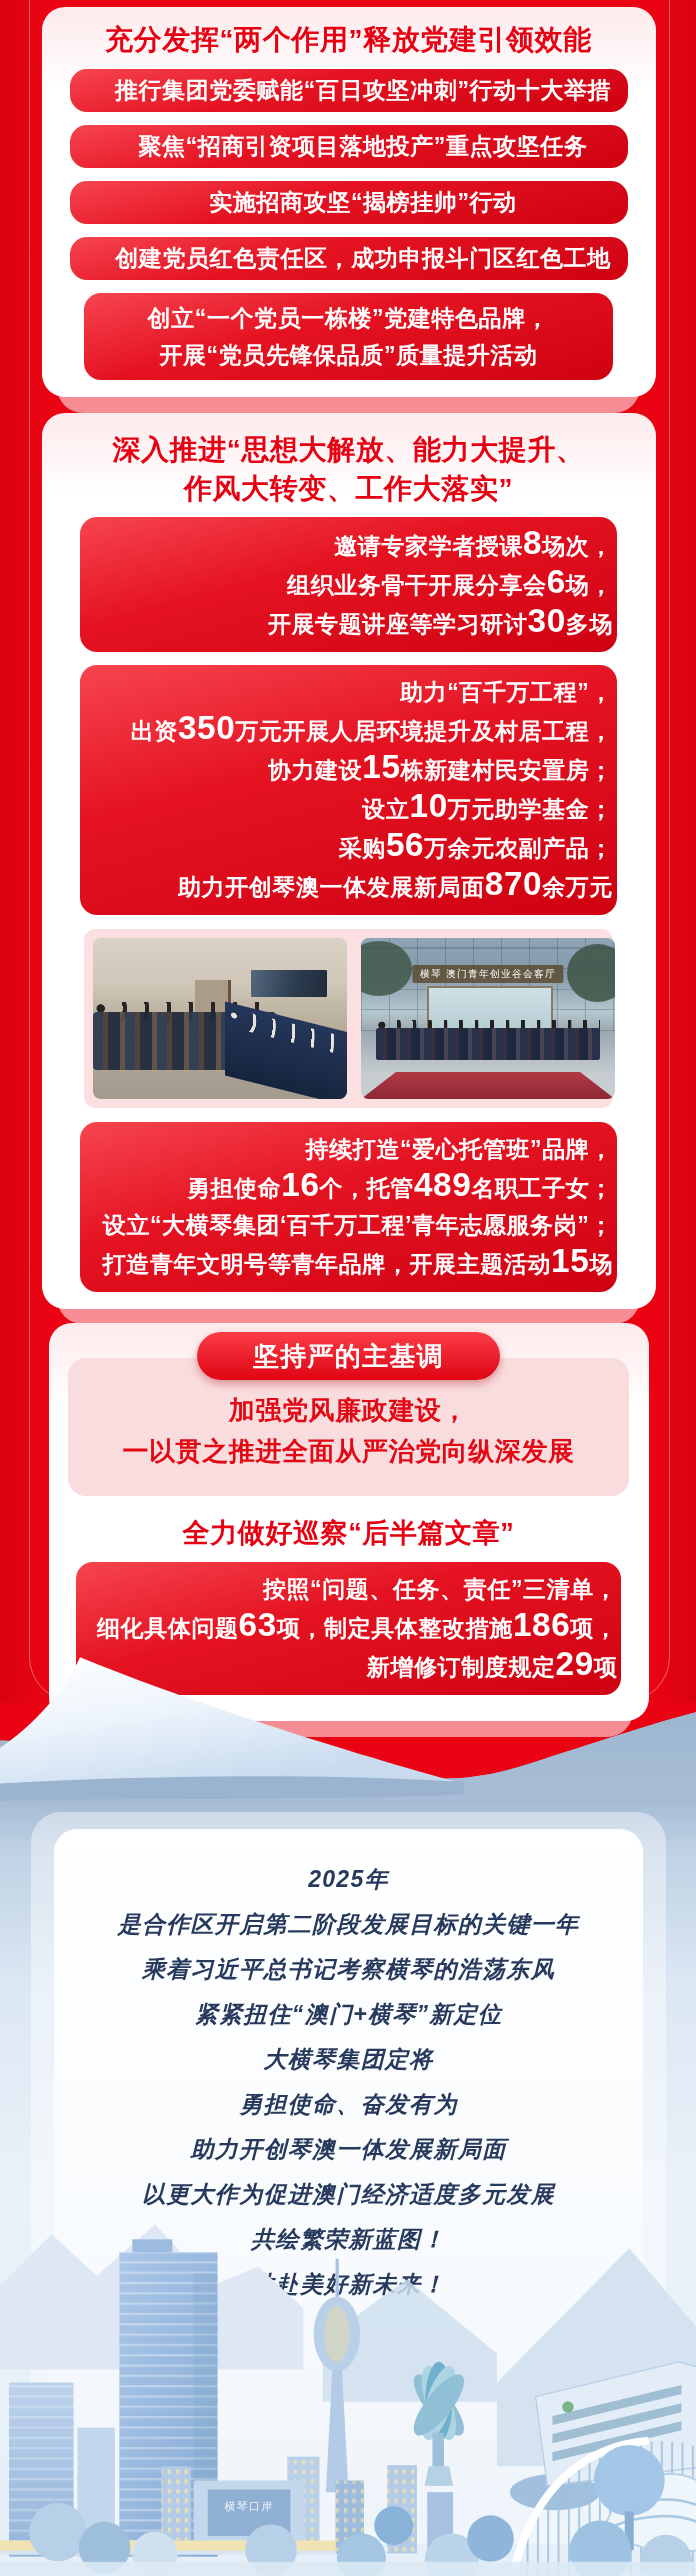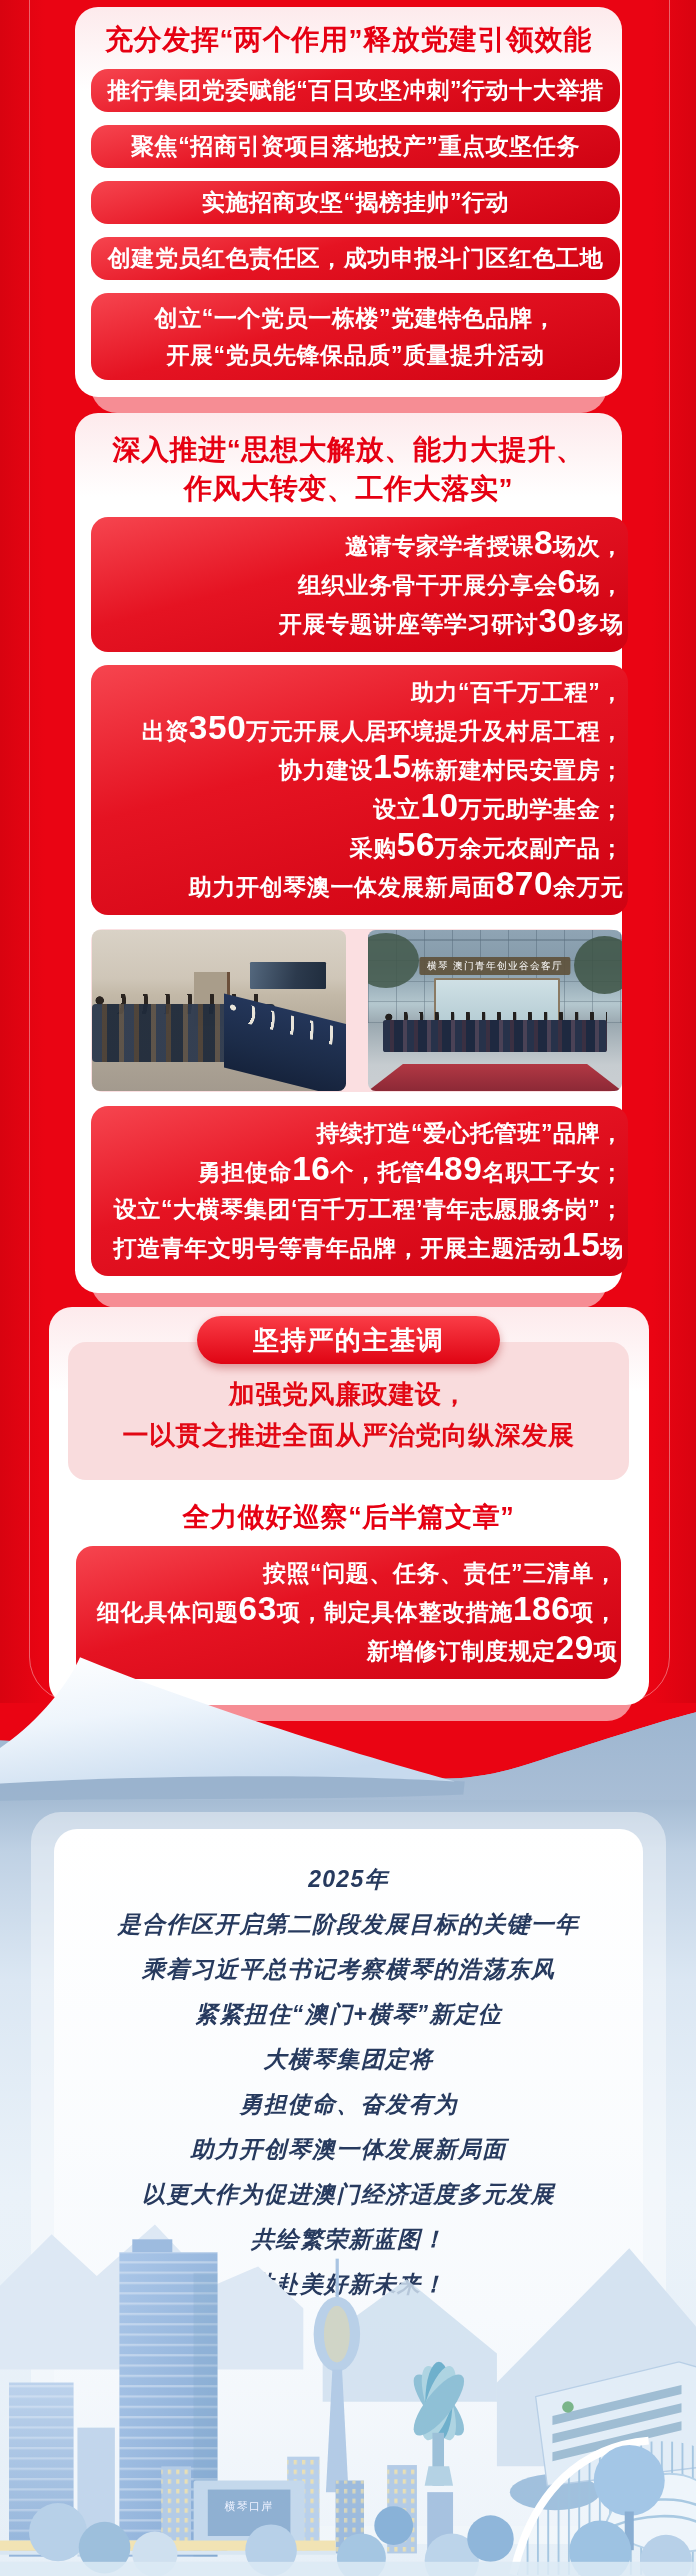--- a/index.html
+++ b/index.html
@@ -11,41 +11,41 @@
     background:linear-gradient(180deg,#a9bed6 0px,#93adc8 61px,#bfd1e4 148px,#dbe7f3 277px,#eaf2f9 490px,#e6eff7 100%);z-index:0;}
   .bg-red{position:absolute;left:0;top:0;width:697px;height:1703px;
     background:linear-gradient(90deg,#d80310 0px,#ea0413 45px,#ea0413 652px,#d80310 697px);z-index:1;}
   .svg-curve{position:absolute;left:0;top:1703px;width:697px;height:97px;z-index:2;display:block;}
   .frame{position:absolute;left:29px;right:27px;top:-52px;height:1752px;
     border:1.9px solid rgba(255,255,255,.38);border-radius:45px;z-index:3;}
   .svg-curl{position:absolute;left:0;top:1645px;width:697px;height:161px;z-index:6;display:block;pointer-events:none;}
 
   
   .content{position:absolute;left:0;top:6.5px;width:697px;z-index:5;}
-  .card{position:relative;width:547px;margin:0 auto;border-radius:23px;
+  .card{position:relative;width:614px;margin:0 auto;border-radius:23px;
     background:linear-gradient(180deg,#fdeaec 0%,#ffffff 84px);padding:14px 16px 17px;box-sizing:border-box;}
   .card::after{content:"";position:absolute;left:15.5px;right:15.5px;top:19.4px;bottom:-15.5px;
     background:rgba(255,255,255,.55);border-radius:26px;z-index:-1;}
   .card.wide{width:600px;}
   .sec-title{color:#e60012;font-size:28px;font-weight:bold;text-align:center;line-height:36px;margin:1.3px 0 11.6px;letter-spacing:0.6px;}
   .sec-title.two{line-height:39px;margin:0 0 9px;}
   .banner{background:linear-gradient(165deg,#f6454f 0%,#e51322 40%,#cf0212 100%);
     border-radius:17px;color:#fff;font-size:23px;font-weight:bold;text-align:center;
-    height:43px;line-height:43px;margin:0 auto 13px;width:529px;letter-spacing:0.6px;}
+    height:43px;line-height:43px;margin:0 auto 13px;width:529px;letter-spacing:0.6px;padding-left:29px;}
   .banner.two{height:auto;padding:6.5px 0;line-height:37px;margin-bottom:0;}
   .banner-multi{background:linear-gradient(165deg,#f6454f 0%,#e51322 40%,#cf0212 100%);
     border-radius:17px;color:#fff;font-size:23px;font-weight:bold;text-align:right;
     padding:9px 3.9px;width:529px;margin:0 auto;letter-spacing:0.6px;position:relative;}
   .banner-multi .rb-line{line-height:37px;}
   .banner-multi.six .rb-line{line-height:37px;}
   .em{font-size:1.45em;line-height:1;font-weight:bold;}
   .gap20{height:13px;}.gap22{height:14px;}
 
   
-  .photo-row{width:529px;margin:0 auto;background:#fbdfe1;border-radius:11.6px;padding:1px;box-sizing:border-box;display:flex;gap:22px;}
+  .photo-row{width:529px;margin:0 auto;background:#fbdfe1;border-radius:11.6px;padding:9px;box-sizing:border-box;display:flex;gap:14px;}
   .photo{position:relative;width:254px;height:161px;border-radius:7.7px;overflow:hidden;flex:0 0 auto;}
   .photo-left{background:linear-gradient(180deg,#d9d2c6 0%,#cfc6b8 30%,#c3b9a8 40%,#b5ab9b 58%,#a39a8e 100%);}
   .ph-screen{position:absolute;right:8%;top:20%;width:30%;height:17%;border-radius:1.3px;
     background:linear-gradient(100deg,#54687e,#2c3a4d 60%,#1f2c3d);}
   .ph-door{position:absolute;left:40%;top:26%;width:13%;height:34%;background:#a99d8a;border-right:3.2px solid #6b4f3a;}
   .ph-crowd{position:absolute;left:0;top:46%;width:72%;height:36%;opacity:.95;border-radius:3.9px;
     background:repeating-linear-gradient(90deg,#2e3a4e 0 10.3px,#4a3f35 10.3px 15.5px,#1f2a3a 15.5px 27px,#5a5046 27px 32px);}
   .ph-heads{position:absolute;left:0;top:40%;width:72%;height:12%;
     background:repeating-radial-gradient(circle at 7.7px 6.5px,#2a2420 0 3.9px,transparent 4.5px 22px);}
   .ph-table{position:absolute;right:-4%;top:50%;width:52%;height:46%;transform:skewY(14deg);

